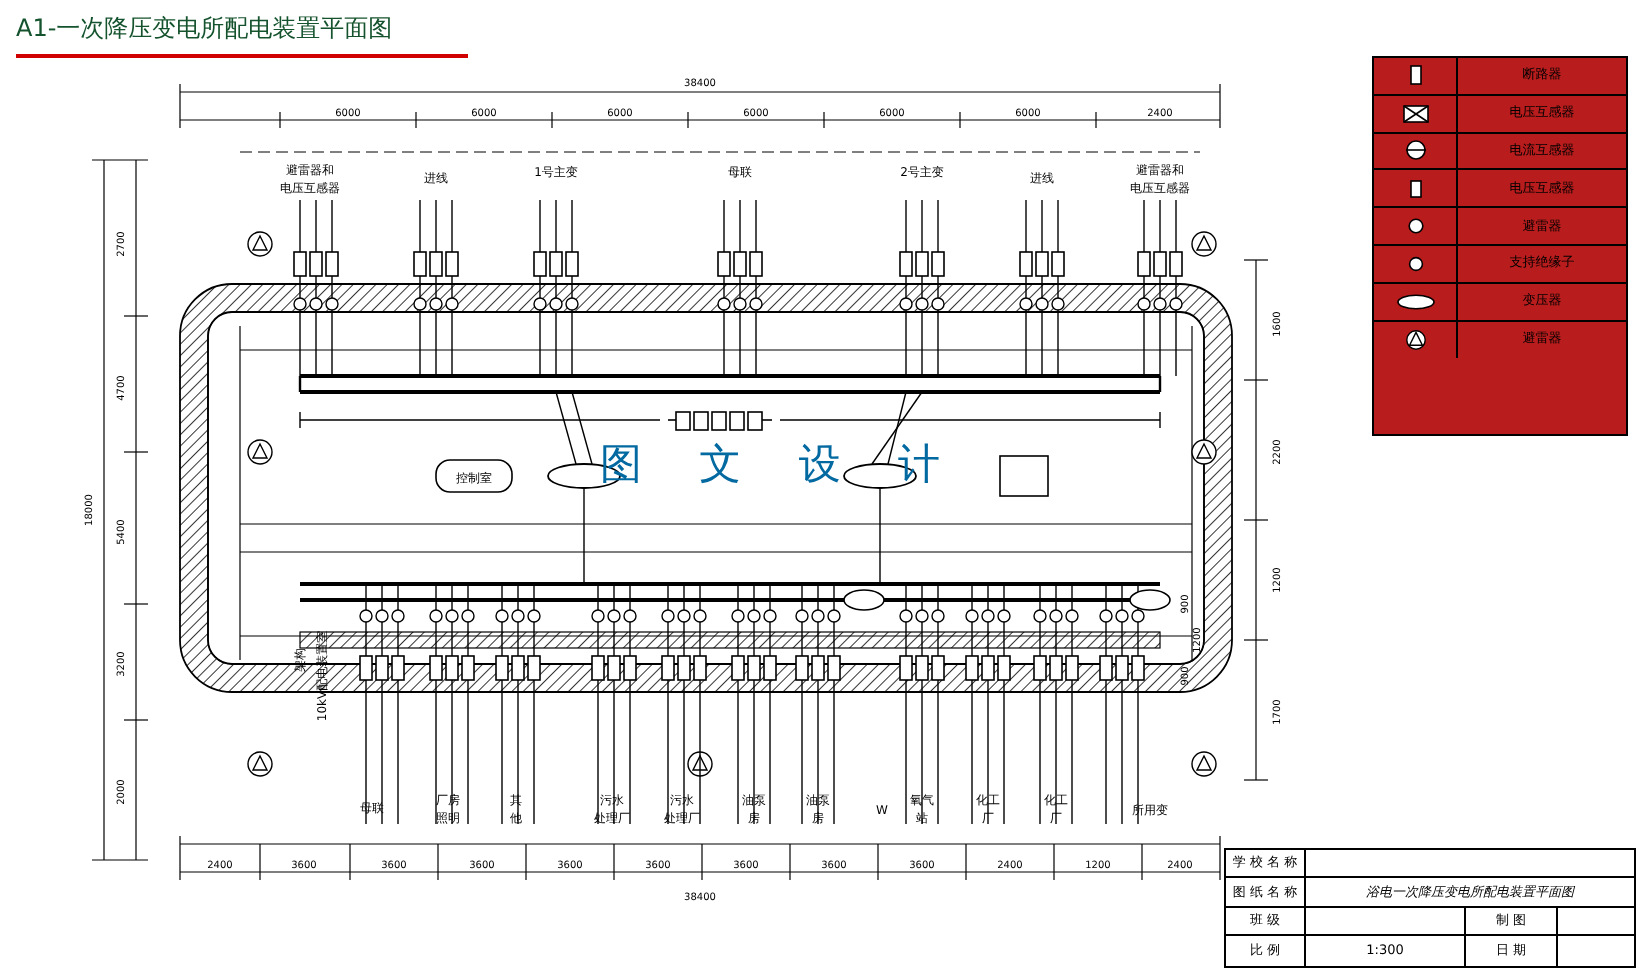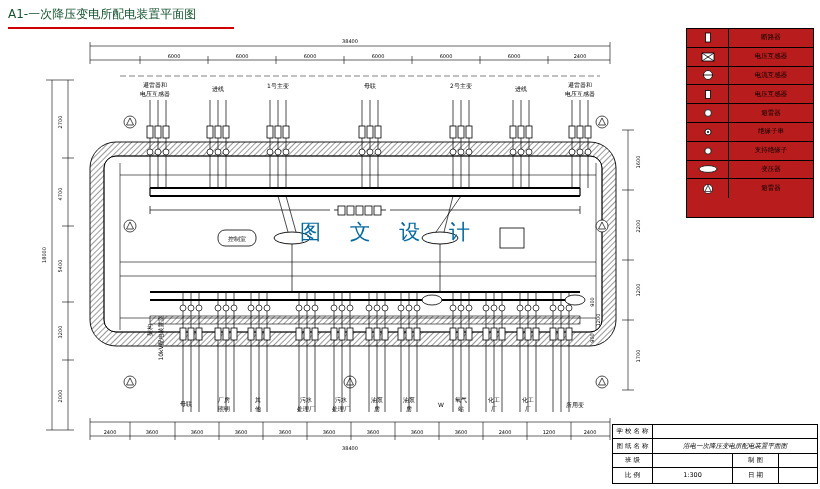--- a/index.html
+++ b/index.html
@@ -81,29 +81,20 @@
     <div class="legend-sym">
       <svg width="12" height="10" viewBox="0 0 12 10">
           <circle cx="6" cy="5" r="3.4" fill="#fff" stroke="#000" stroke-width="0.8"></circle>
         </svg>
     </div>
     <div class="legend-txt">避雷器</div>
   </div>
   <div class="legend-row">
     <div class="legend-sym">
       <svg width="12" height="10" viewBox="0 0 12 10">
-          <circle cx="6" cy="5" r="3" fill="#fff" stroke="#000" stroke-width="0.8"></circle>
-          <circle cx="6" cy="5" r="1" fill="#000"></circle>
-        </svg>
-    </div>
-    <div class="legend-txt">绝缘子串</div>
-  </div>
-  <div class="legend-row">
-    <div class="legend-sym">
-      <svg width="12" height="10" viewBox="0 0 12 10">
           <circle cx="6" cy="5" r="3.2" fill="#fff" stroke="#000" stroke-width="0.8"></circle>
         </svg>
     </div>
     <div class="legend-txt">支持绝缘子</div>
   </div>
   <div class="legend-row">
     <div class="legend-sym">
       <svg width="22" height="10" viewBox="0 0 22 10">
           <ellipse cx="11" cy="5" rx="9" ry="3.4" fill="#fff" stroke="#000" stroke-width="0.8"></ellipse>
         </svg>

